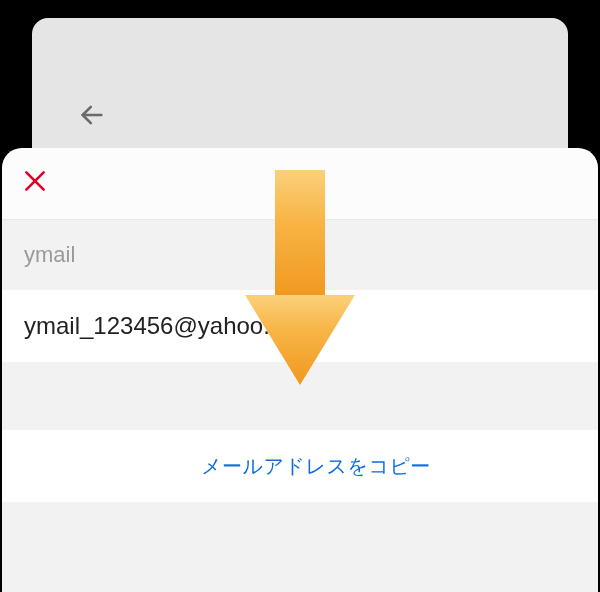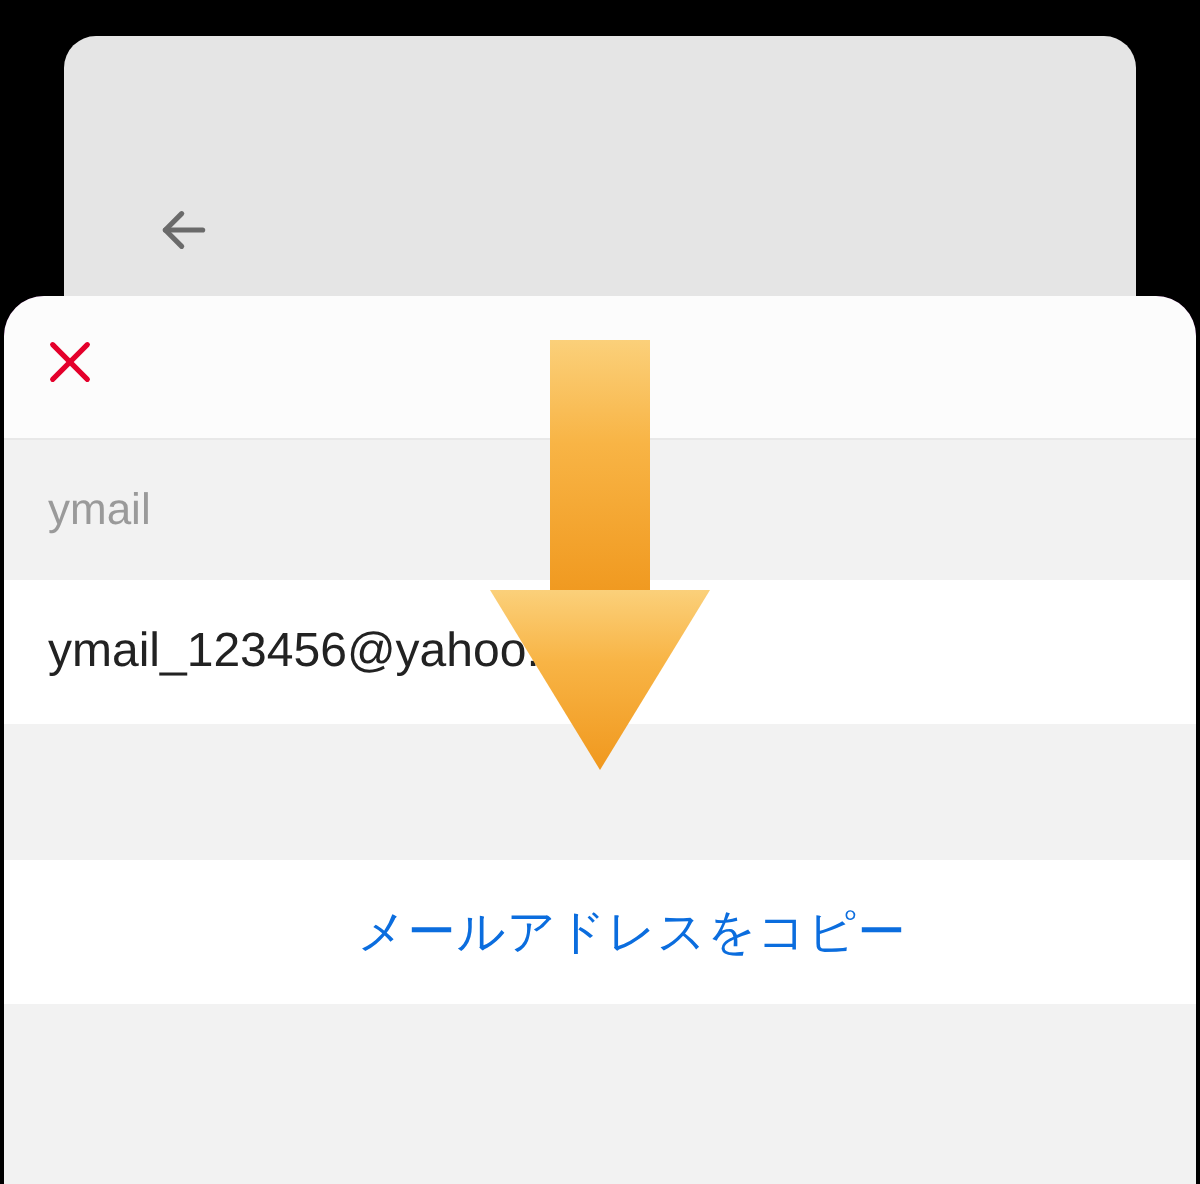--- a/index.html
+++ b/index.html
@@ -90,21 +90,21 @@
       background: #f2f2f2;
     }
     .copy-row {
       height: 72px;
       background: #fff;
       display: flex;
       align-items: center;
       justify-content: center;
     }
     .copy-text {
-      font-size: 24px;
+      font-size: 20px;
       color: #0b6dde;
       letter-spacing: 0.5px;
       margin-left: 32px;
     }
     .bottom-gap {
       height: 100px;
       background: #f2f2f2;
     }
     .arrow-overlay {
       position: absolute;

